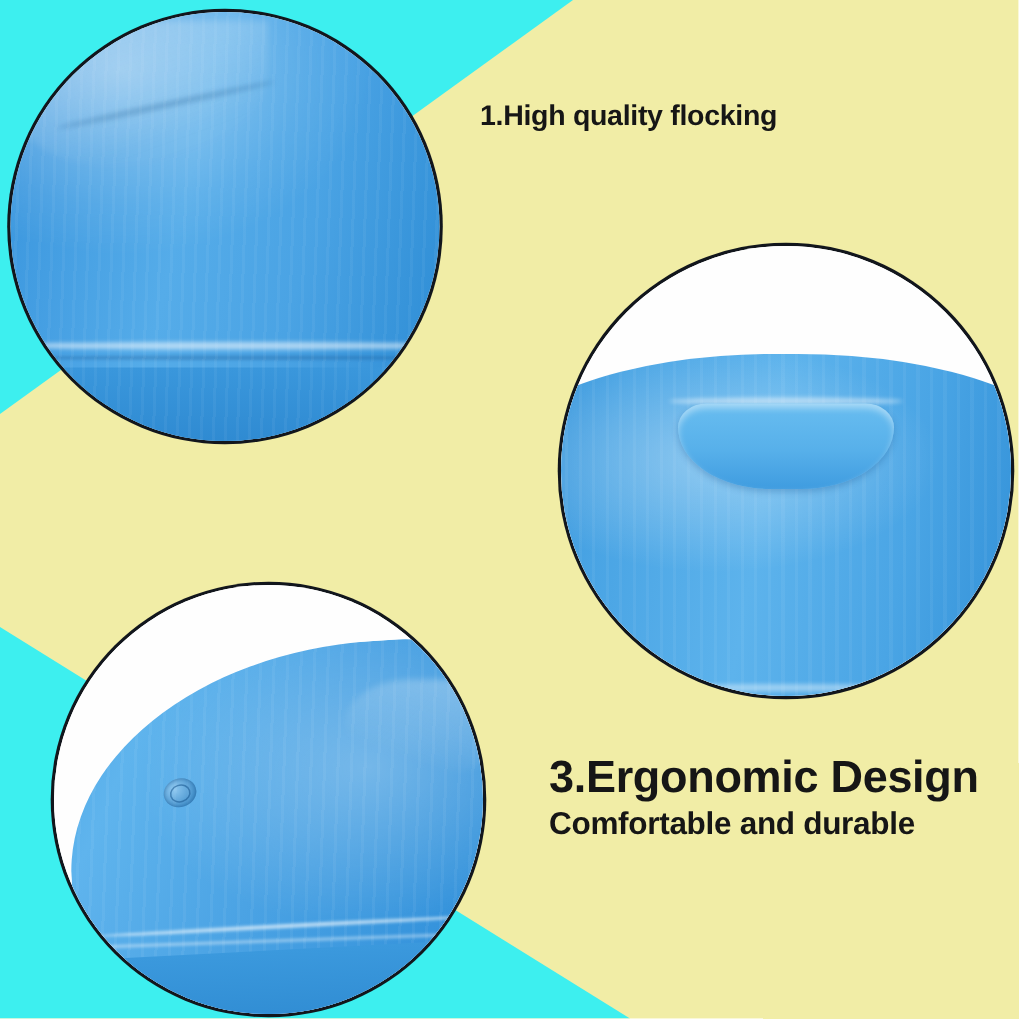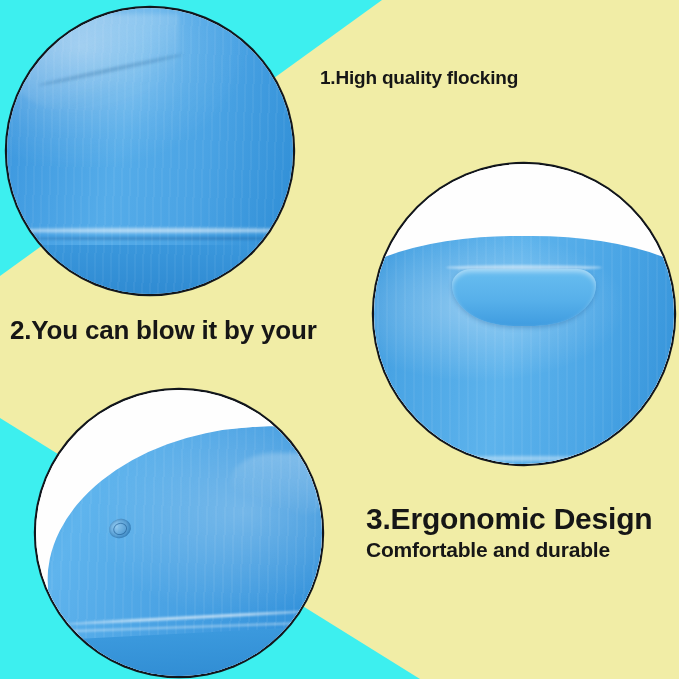--- a/index.html
+++ b/index.html
@@ -268,21 +268,20 @@
       <div class="c3-wave2"></div>
       <div class="c3-valve"></div>
     </div>
   </div>
 
   <div class="caption" id="caption-1">
     <span class="line">1.High quality flocking</span>
   </div>
 
   <div class="caption" id="caption-2">
-    <span class="line">2.You can blow it by your</span>
   </div>
 
   <div class="caption" id="caption-3">
     <span class="line-main">3.Ergonomic Design</span>
     <span class="line-sub">Comfortable and durable</span>
   </div>
 
 </div>
 
 </body></html>

